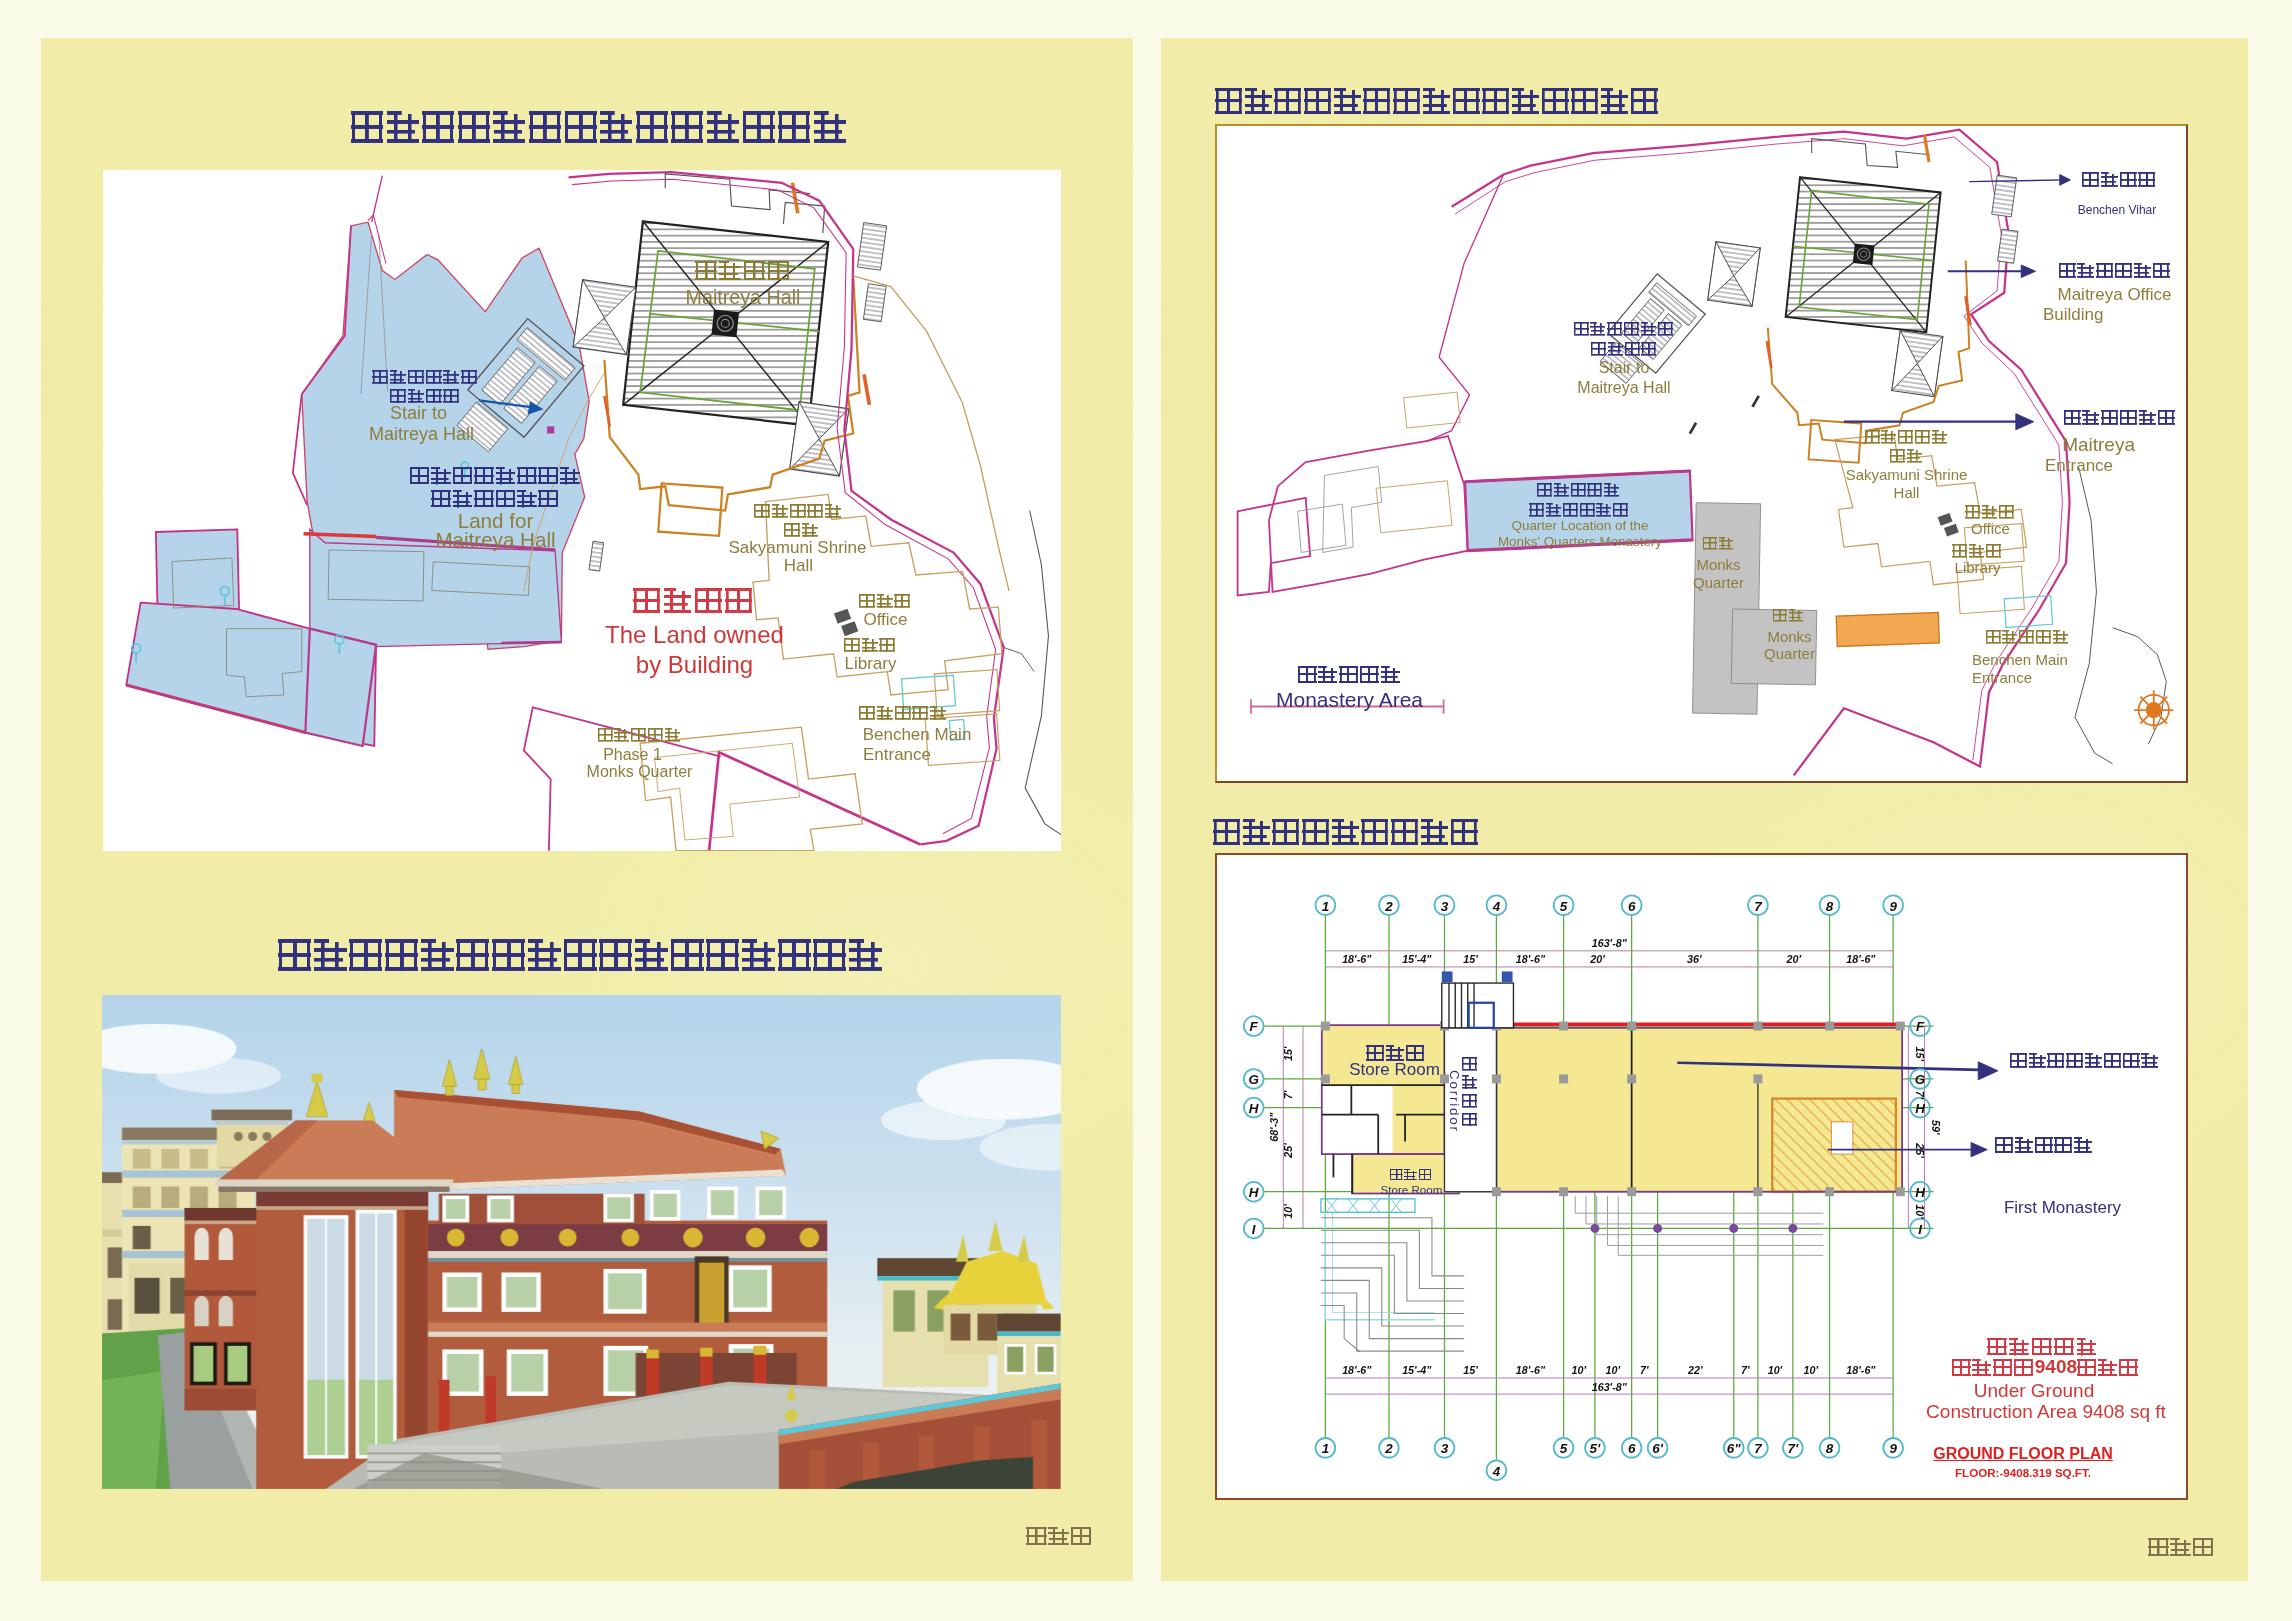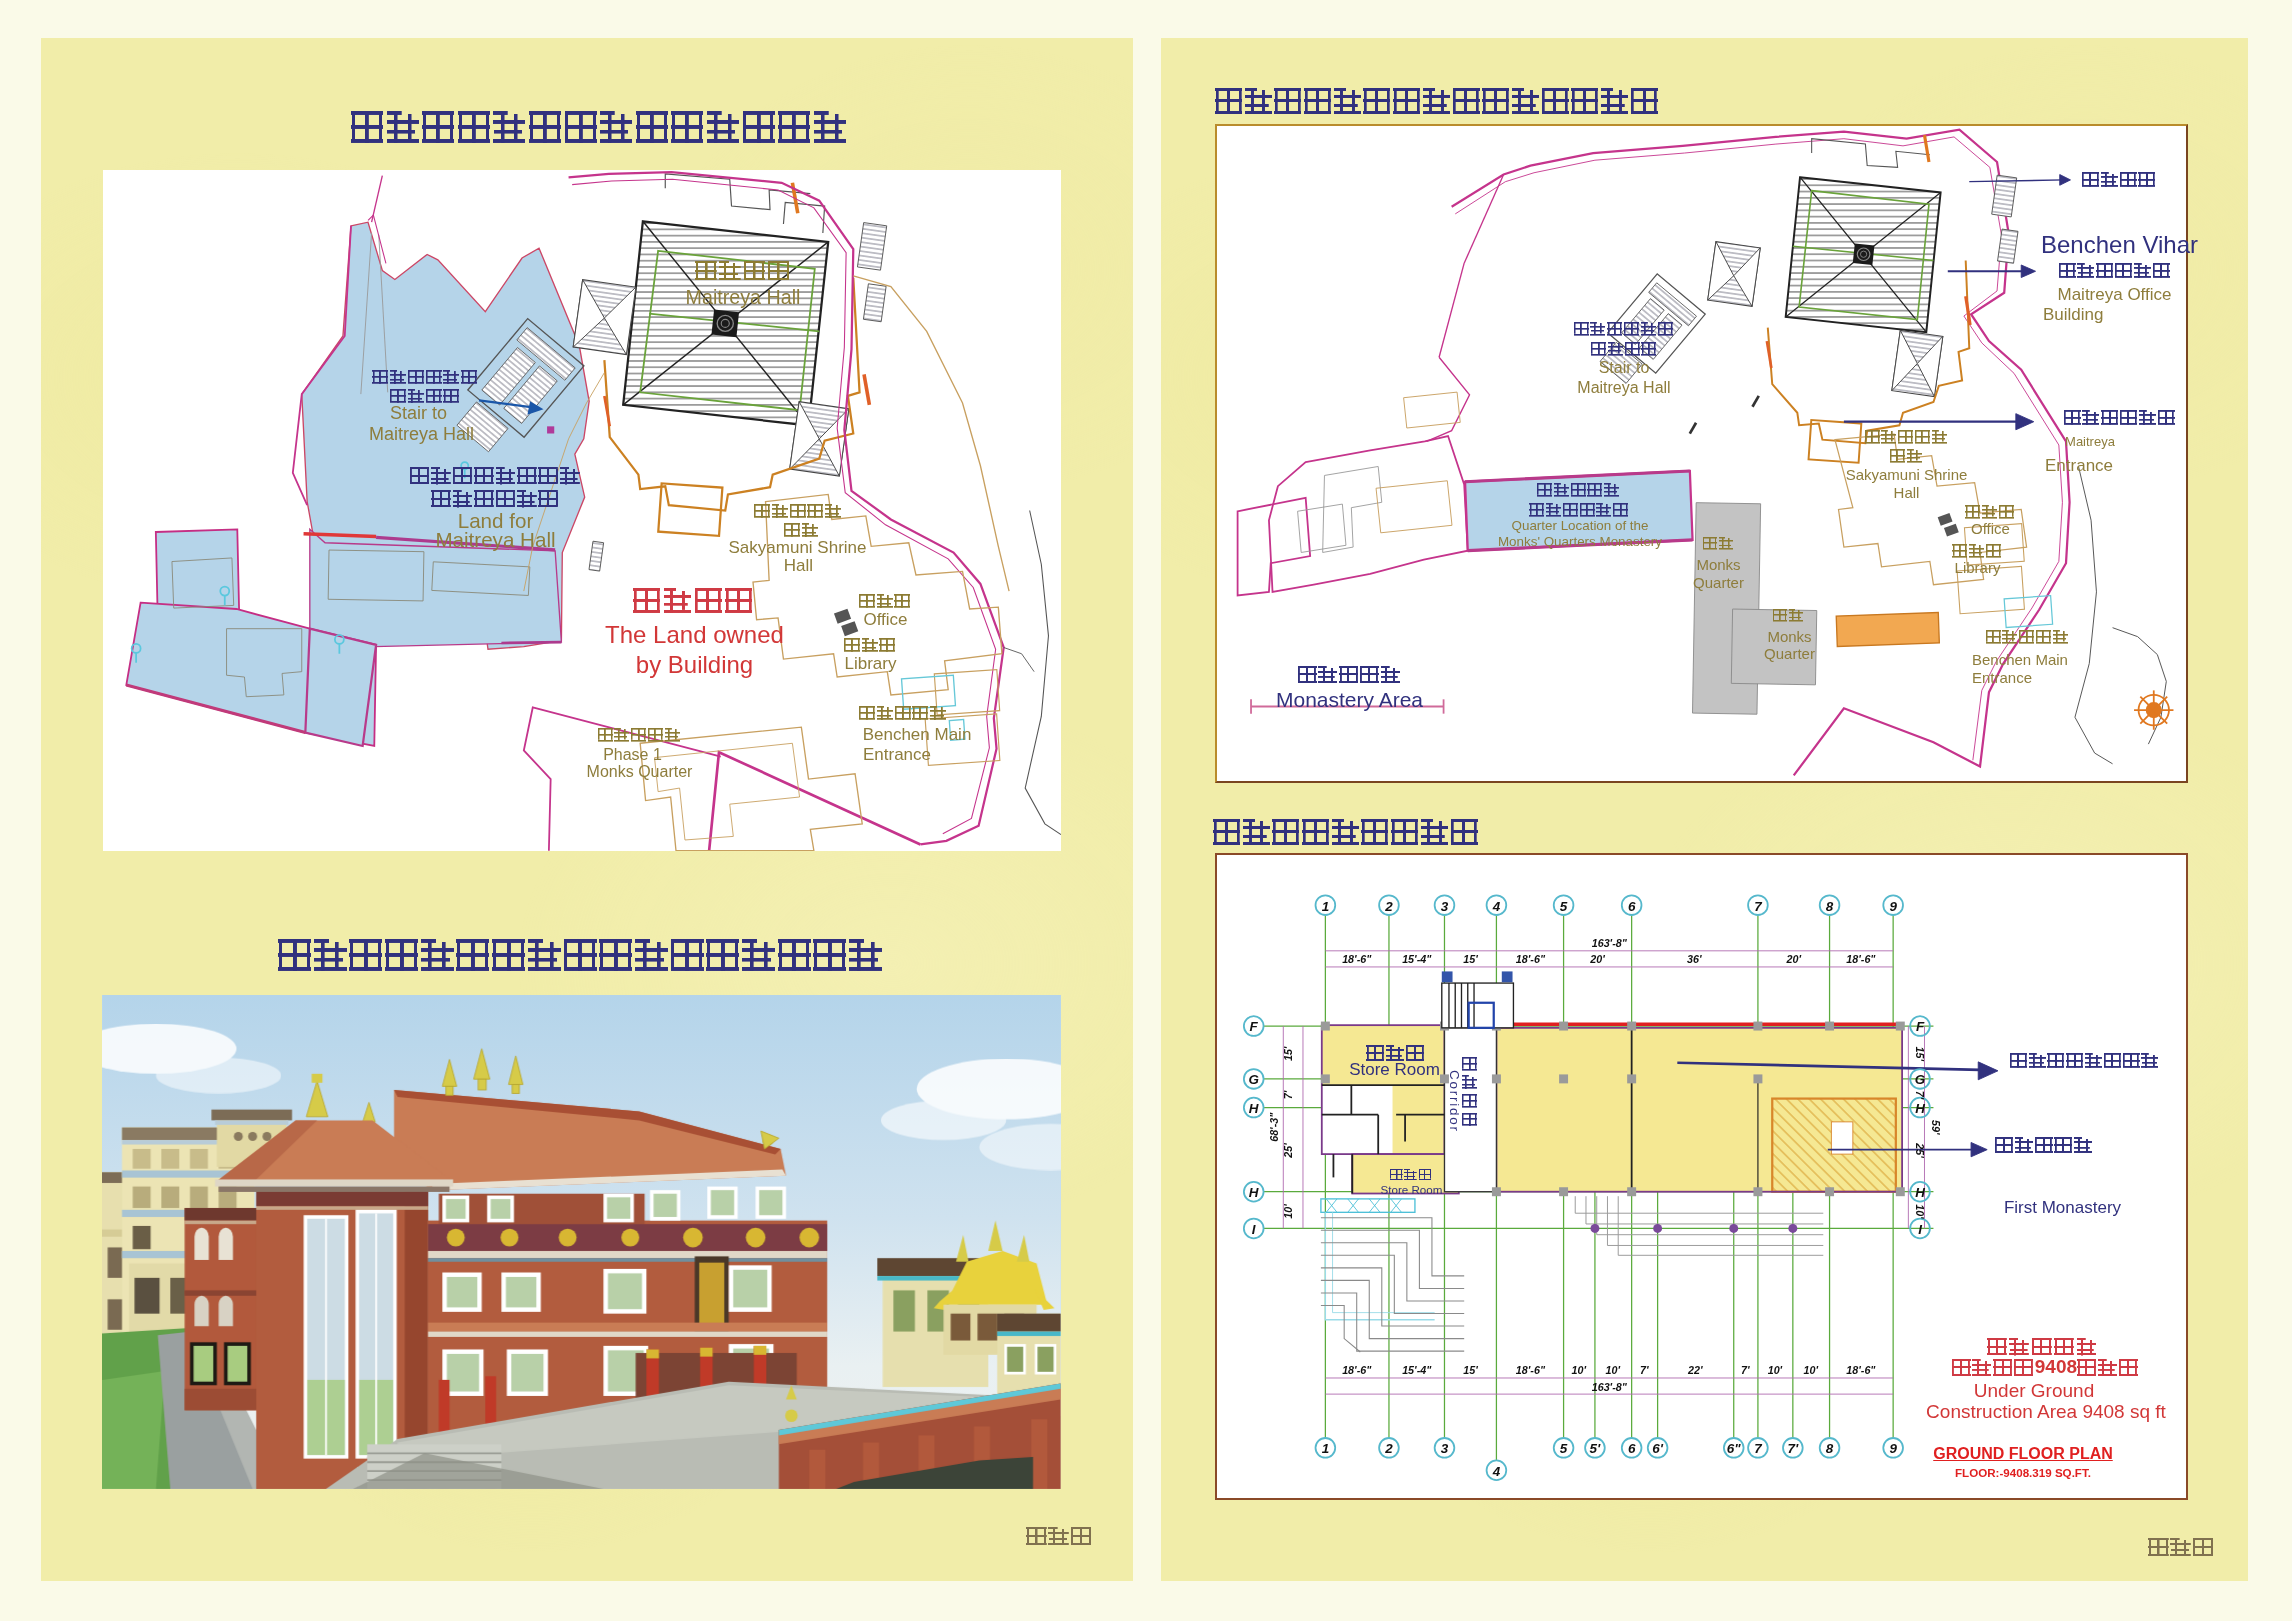--- a/index.html
+++ b/index.html
@@ -579,28 +579,28 @@
         <polygon points="953,60 941,54 941,66"></polygon>
 <line x1="816" y1="162" x2="902" y2="162" stroke-width="2"></line>
         <polygon points="914,162 898,155 898,169"></polygon>
 <line x1="700" y1="330" x2="894" y2="330" stroke-width="2.5"></line>
         <polygon points="912,330 892,321 892,339"></polygon>
 </g>
 </svg>
 
 
 <div class="lbl" style="left:831px;top:45px;width:143px;" id="rL1"><span class="cj nvy" style="width:17px;height:17px;margin-right:1.8px;"></span><span class="cj cj2 nvy" style="width:17px;height:17px;margin-right:1.8px;"></span><span class="cj nvy" style="width:17px;height:17px;margin-right:1.8px;"></span><span class="cj nvy" style="width:17px;height:17px;margin-right:1.8px;"></span></div>
-<div class="lbl" style="left:824px;top:77px;width:152px;color:#31317e;font-size:24px;margin-top:28px;">Benchen Vihar</div>
+<div class="lbl" style="left:824px;top:77px;width:152px;color:#31317e;font-size:12px;">Benchen Vihar</div>
 
 <div class="lbl" style="left:831px;top:136px;width:134px;" id="rL2"><span class="cj nvy" style="width:17px;height:17px;margin-right:1.8px;"></span><span class="cj cj2 nvy" style="width:17px;height:17px;margin-right:1.8px;"></span><span class="cj nvy" style="width:17px;height:17px;margin-right:1.8px;"></span><span class="cj nvy" style="width:17px;height:17px;margin-right:1.8px;"></span><span class="cj cj2 nvy" style="width:17px;height:17px;margin-right:1.8px;"></span><span class="cj nvy" style="width:17px;height:17px;margin-right:1.8px;"></span></div>
 <div class="lbl" style="left:826px;top:159px;width:143px;color:#8e7d3c;font-size:17px;">Maitreya Office</div>
 <div class="lbl" style="left:826px;top:179px;width:81px;color:#8e7d3c;font-size:17px;text-align:left;">Building</div>
 
 <div class="lbl" style="left:836px;top:283px;width:134px;" id="rL3"><span class="cj nvy" style="width:17px;height:17px;margin-right:1.8px;"></span><span class="cj cj2 nvy" style="width:17px;height:17px;margin-right:1.8px;"></span><span class="cj nvy" style="width:17px;height:17px;margin-right:1.8px;"></span><span class="cj nvy" style="width:17px;height:17px;margin-right:1.8px;"></span><span class="cj cj2 nvy" style="width:17px;height:17px;margin-right:1.8px;"></span><span class="cj nvy" style="width:17px;height:17px;margin-right:1.8px;"></span></div>
-<div class="lbl" style="left:828px;top:308px;width:90px;color:#8e7d3c;font-size:13px;text-align:center;">Maitreya</div>
+<div class="lbl" style="left:828px;top:308px;width:90px;color:#8e7d3c;font-size:19px;text-align:right;">Maitreya</div>
 <div class="lbl" style="left:828px;top:330px;width:90px;color:#8e7d3c;font-size:17px;text-align:left;">Entrance</div>
 
 <div class="lbl" style="left:349px;top:195px;width:116px;" id="rL4"><span class="cj nvy" style="width:15px;height:15px;margin-right:1.8px;"></span><span class="cj cj2 nvy" style="width:15px;height:15px;margin-right:1.8px;"></span><span class="cj nvy" style="width:15px;height:15px;margin-right:1.8px;"></span><span class="cj nvy" style="width:15px;height:15px;margin-right:1.8px;"></span><span class="cj cj2 nvy" style="width:15px;height:15px;margin-right:1.8px;"></span><span class="cj nvy" style="width:15px;height:15px;margin-right:1.8px;"></span></div>
 <div class="lbl" style="left:354px;top:215px;width:107px;" id="rL5"><span class="cj nvy" style="width:15px;height:15px;margin-right:1.8px;"></span><span class="cj cj2 nvy" style="width:15px;height:15px;margin-right:1.8px;"></span><span class="cj nvy" style="width:15px;height:15px;margin-right:1.8px;"></span><span class="cj nvy" style="width:15px;height:15px;margin-right:1.8px;"></span></div>
 <div class="lbl" style="left:349px;top:233px;width:116px;color:#8e7d3c;font-size:16px;">Stair to</div>
 <div class="lbl" style="left:340px;top:253px;width:134px;color:#8e7d3c;font-size:16px;">Maitreya Hall</div>
 
 <div class="lbl" style="left:304px;top:356px;width:116px;" id="rL6"><span class="cj nvy" style="width:15px;height:15px;margin-right:1.8px;"></span><span class="cj cj2 nvy" style="width:15px;height:15px;margin-right:1.8px;"></span><span class="cj nvy" style="width:15px;height:15px;margin-right:1.8px;"></span><span class="cj nvy" style="width:15px;height:15px;margin-right:1.8px;"></span><span class="cj cj2 nvy" style="width:15px;height:15px;margin-right:1.8px;"></span></div>
 <div class="lbl" style="left:300px;top:376px;width:125px;" id="rL7"><span class="cj nvy" style="width:15px;height:15px;margin-right:1.8px;"></span><span class="cj cj2 nvy" style="width:15px;height:15px;margin-right:1.8px;"></span><span class="cj nvy" style="width:15px;height:15px;margin-right:1.8px;"></span><span class="cj nvy" style="width:15px;height:15px;margin-right:1.8px;"></span><span class="cj cj2 nvy" style="width:15px;height:15px;margin-right:1.8px;"></span><span class="cj nvy" style="width:15px;height:15px;margin-right:1.8px;"></span></div>
 <div class="lbl" style="left:269px;top:392px;width:188px;color:#8e7d3c;font-size:13.4px;">Quarter Location of the</div>

